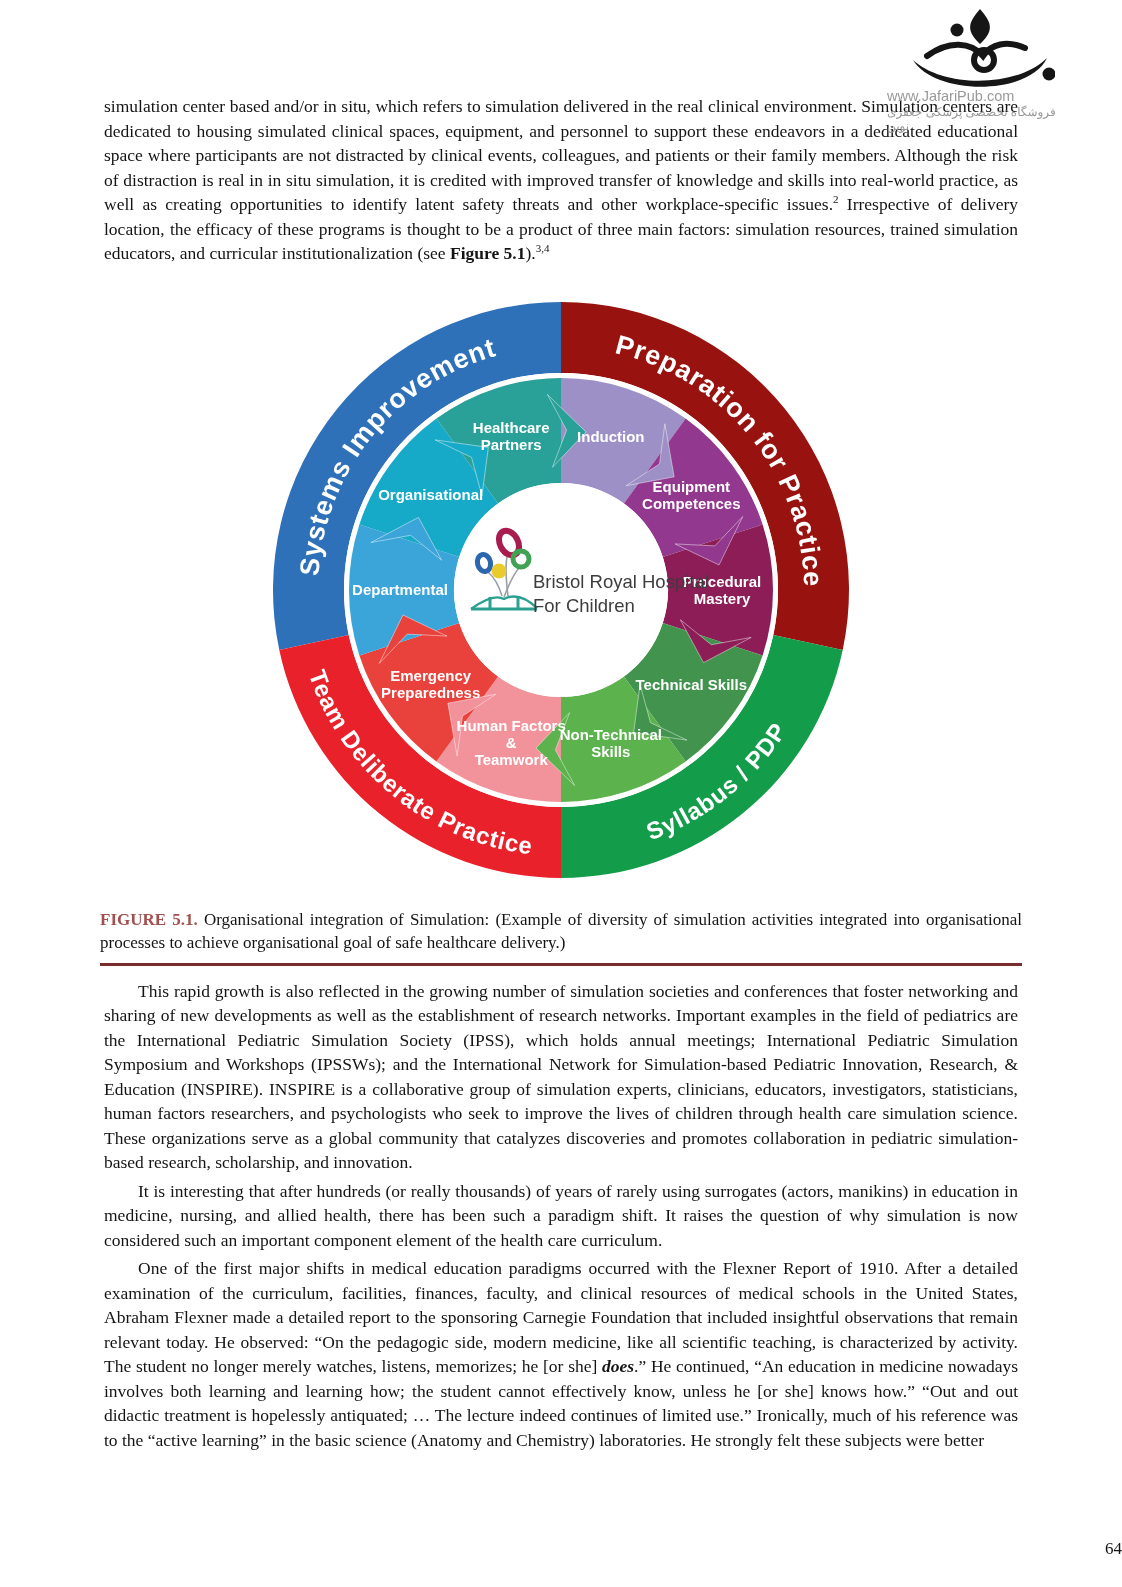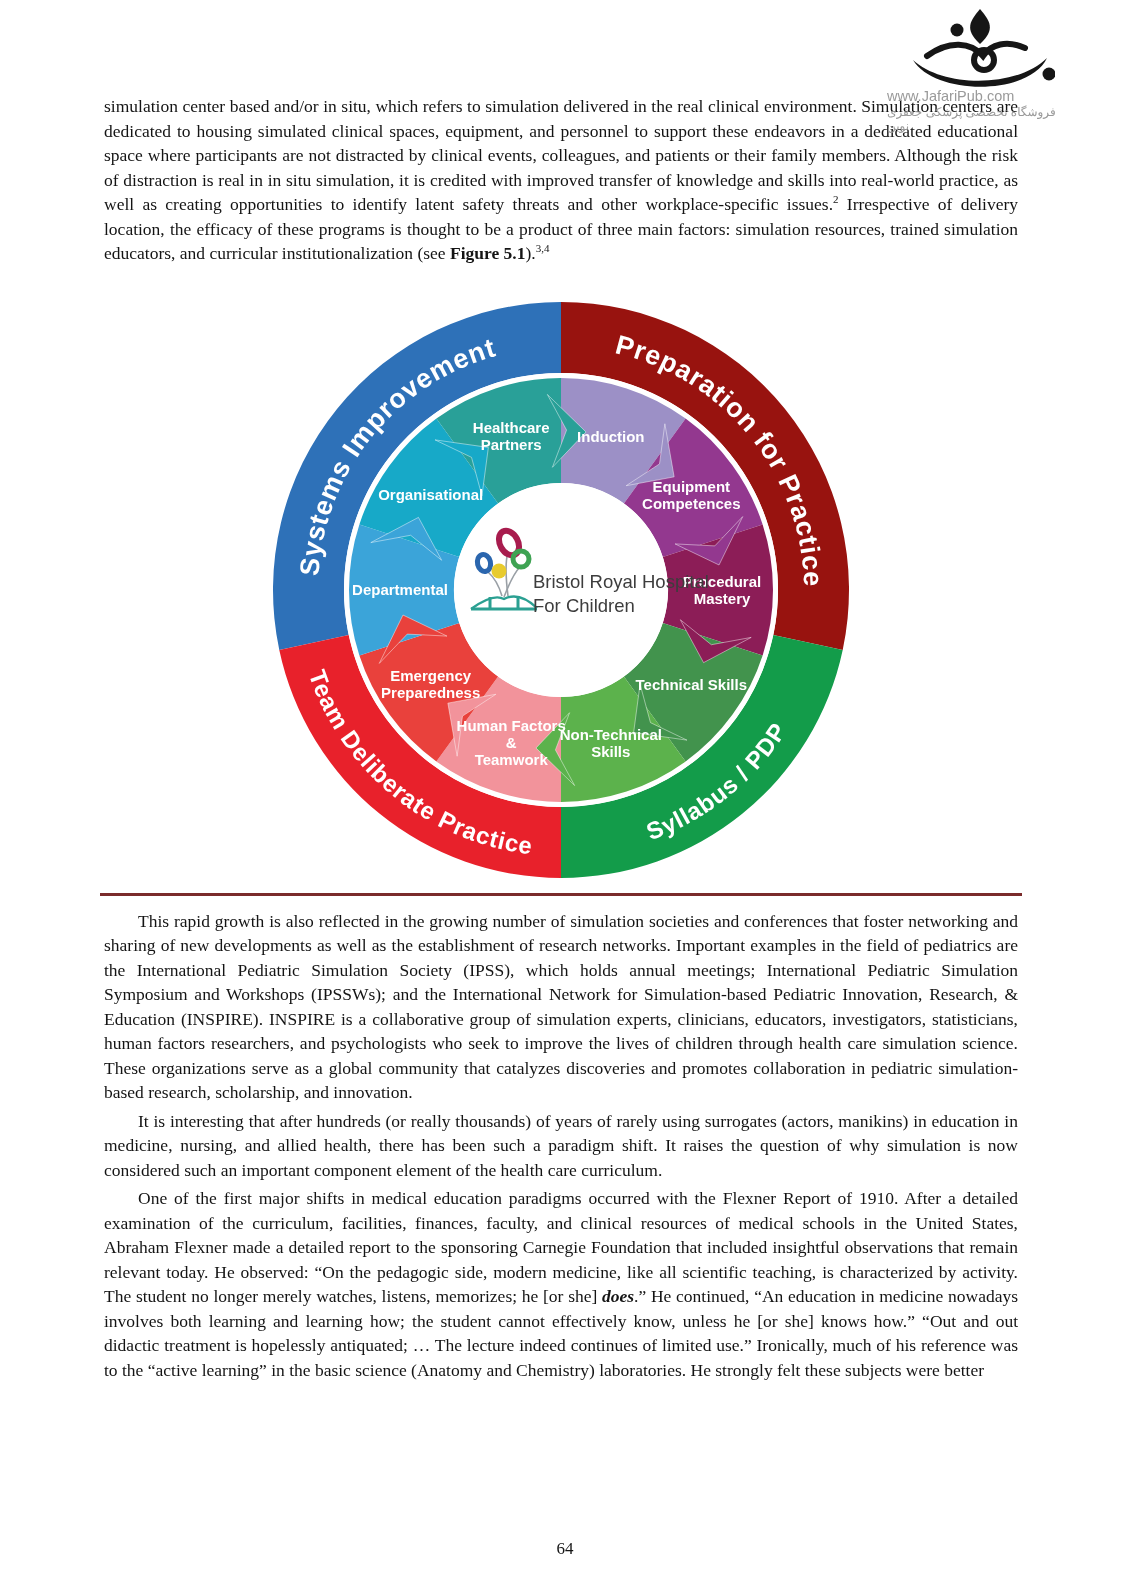--- a/index.html
+++ b/index.html
@@ -18,21 +18,21 @@
   .sup{vertical-align:super;font-size:11px;line-height:0;}
   .b{font-weight:bold;}
   .i{font-style:italic;font-weight:bold;}
   
   figure{margin:0;padding:30px 0 0 0;}
   .diagram-wrap{width:580px;margin:0 auto;}
   figcaption{margin-top:24px;font-size:17px;line-height:23px;text-align:justify;color:var(--body_ink,#141414);}
   .cap-label{color:var(--caption_accent,#a0504e);font-weight:bold;}
   .cap-rule{height:3px;background:var(--caption_rule,#7a2b2b);margin-top:9px;margin-bottom:13px;border:none;}
   
-  .page-num{position:absolute;left:8px;right:0;bottom:28px;text-align:center;
+  .page-num{position:absolute;left:8px;right:0;bottom:28px;text-align:right;
             font-family:"Liberation Serif",serif;font-size:17px;color:#141414;}
 </style>
 </head>
 <body>
 
 <div class="page">
 
   <div class="brand">
     <svg width="150" height="82" viewBox="0 0 150 82">
       <path d="M75,1 C85,13 91,21 75,36 C59,21 65,13 75,1 Z" fill="#161616"></path>
@@ -105,20 +105,23 @@
               <ellipse cx="213" cy="263" rx="6.5" ry="8.5" fill="none" stroke="#2b66ae" stroke-width="5" transform="rotate(-14 213 263)"></ellipse>
               <circle cx="228" cy="271" r="7.5" fill="#e8cb2d"></circle>
               <circle cx="250" cy="259" r="8" fill="none" stroke="#3fa353" stroke-width="5"></circle>
               <path d="M200,309 L266,309" stroke="#2ba092" stroke-width="3" fill="none"></path>
               <path d="M200,309 Q222,293 233,299 Q248,291 266,308" stroke="#2ba092" stroke-width="2.4" fill="none"></path>
               <path d="M219,297 L219,309 M247,296 L247,309" stroke="#2ba092" stroke-width="3" fill="none"></path>
               <text x="262" y="288" fill="#3d3d3d" font-size="18.5" font-family="&quot;Liberation Sans&quot;,sans-serif"><tspan x="262" dy="0">Bristol Royal Hospital</tspan><tspan x="262" dy="24">For Children</tspan></text>
             </g>
           </svg>
       </div>
+      <figcaption>
+        <span class="cap-label">FIGURE 5.1.</span><span class="cap-text"> Organisational integration of Simulation: (Example of diversity of simulation activities integrated into organisational processes to achieve organisational goal of safe healthcare delivery.)</span>
+      </figcaption>
       <div class="cap-rule"></div>
     </figure>
 
     <p class="body-text indent">This rapid growth is also reflected in the growing number of simulation societies and conferences that foster networking and sharing of new developments as well as the establishment of research networks. Important examples in the field of pediatrics are the International Pediatric Simulation Society (IPSS), which holds annual meetings; International Pediatric Simulation Symposium and Workshops (IPSSWs); and the International Network for Simulation-based Pediatric Innovation, Research, &amp; Education (INSPIRE). INSPIRE is a collaborative group of simulation experts, clinicians, educators, investigators, statisticians, human factors researchers, and psychologists who seek to improve the lives of children through health care simulation science. These organizations serve as a global community that catalyzes discoveries and promotes collaboration in pediatric simulation-based research, scholarship, and innovation.</p>
     <p class="body-text indent">It is interesting that after hundreds (or really thousands) of years of rarely using surrogates (actors, manikins) in education in medicine, nursing, and allied health, there has been such a paradigm shift. It raises the question of why simulation is now considered such an important component element of the health care curriculum.</p>
     <p class="body-text indent"><span>One of the first major shifts in medical education paradigms occurred with the Flexner Report of 1910. After a detailed examination of the curriculum, facilities, finances, faculty, and clinical resources of medical schools in the United States, Abraham Flexner made a detailed report to the sponsoring Carnegie Foundation that included insightful observations that remain relevant today. He observed: “On the pedagogic side, modern medicine, like all scientific teaching, is characterized by activity. The student no longer merely watches, listens, memorizes; he [or she] </span><span class="i">does</span><span>.” He continued, “An education in medicine nowadays involves both learning and learning how; the student cannot effectively know, unless he [or she] knows how.” “Out and out didactic treatment is hopelessly antiquated; … The lecture indeed continues of limited use.” Ironically, much of his reference was to the “active learning” in the basic science (Anatomy and Chemistry) laboratories. He strongly felt these subjects were better</span></p>
   </div>
 
   <div class="page-num">64</div>
 </div>

